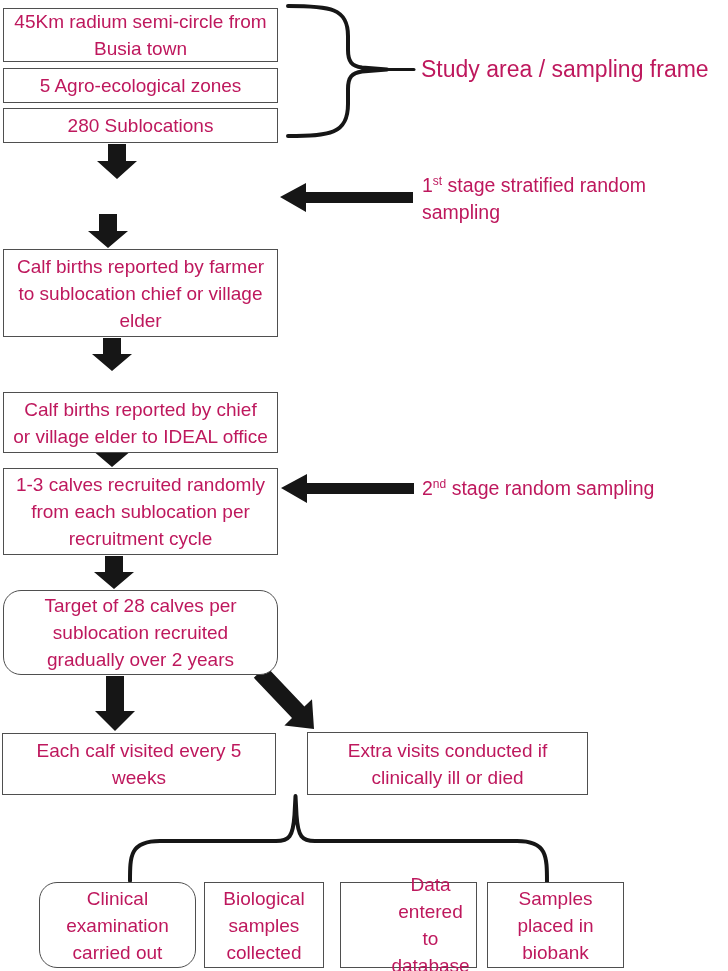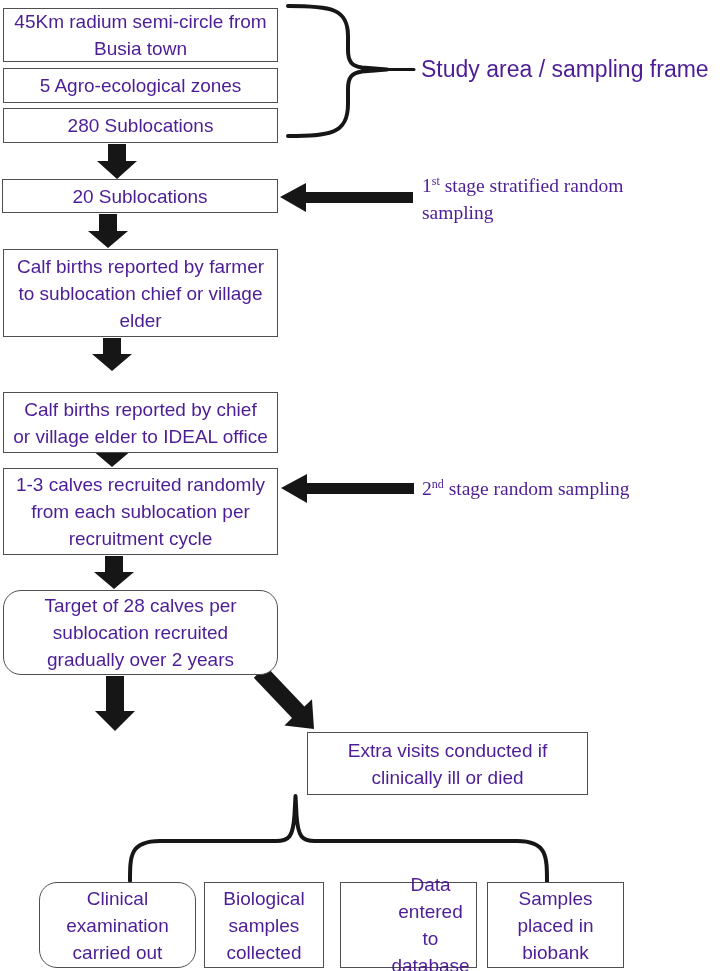--- a/index.html
+++ b/index.html
@@ -1,26 +1,26 @@
 <!DOCTYPE html>
 <html><head>
 <meta charset="utf-8">
 <style>
   html,body{margin:0;padding:0;background:#ffffff;}
   .canvas{
     position:relative;width:728px;height:971px;background:#ffffff;
-    font-family:"Liberation Sans",sans-serif;color:#4c1d95;overflow:hidden;
+    font-family:"Liberation Sans",sans-serif;color:#be185d;overflow:hidden;
   }
   .layer{position:absolute;left:0;top:0;}
   .box{
     position:absolute;box-sizing:border-box;border:1.5px solid #4f4f4f;background:#ffffff;
     display:flex;align-items:center;justify-content:center;
     text-align:center;white-space:pre-line;font-size:19px;line-height:27px;
   }
-  .annot{position:absolute;font-size:19.5px;line-height:27px;white-space:pre-line;font-family:Liberation Serif, serif;}
+  .annot{position:absolute;font-size:19.5px;line-height:27px;white-space:pre-line;}
   .annot sup{font-size:12px;line-height:0;}
   .title{position:absolute;font-size:23px;line-height:28px;white-space:pre;}
   .arrow{fill:#161616;stroke:none;}
   .brace{fill:none;stroke:#161616;stroke-width:4;stroke-linecap:round;stroke-linejoin:round;}
   .tick{fill:none;stroke:#161616;stroke-width:3;stroke-linecap:round;}
 </style>
 </head>
 <body>
 
 <div class="canvas">
@@ -47,21 +47,20 @@
              L 295.5 796 L 296.5 815 C 298 837, 302 841, 315 841 L 517 841 C 547 841, 547 856, 547 883"></path>
   </svg>
 
   <div class="box" style="left:3px;top:8px;width:275px;height:54px;">45Km radium semi-circle from
 Busia town</div>
   <div class="box" style="left:3px;top:68px;width:275px;height:35px;">5 Agro-ecological zones</div>
   <div class="box" style="left:3px;top:108px;width:275px;height:35px;">280 Sublocations</div>
 
   <div class="title" style="left:421px;top:55px;text-align:center;">Study area / sampling frame</div>
 
-  <div class="box" style="left:2px;top:179px;width:276px;height:34px;">20 Sublocations</div>
 
   <div class="annot" style="left:422px;top:172px;width:270px;"><span>1</span><sup>st</sup><span> stage stratified random
 sampling</span></div>
 
   <div class="box" style="left:3px;top:249px;width:275px;height:88px;">Calf births reported by farmer
 to sublocation chief or village
 elder</div>
 
   <div class="box" style="left:3px;top:372px;width:275px;height:61px;margin-top:20px;">Calf births reported by chief
 or village elder to IDEAL office</div>
@@ -69,20 +68,22 @@
   <div class="box" style="left:3px;top:468px;width:275px;height:87px;">1-3 calves recruited randomly
 from each sublocation per
 recruitment cycle</div>
 
   <div class="annot" style="left:422px;top:475px;width:280px;"><span>2</span><sup>nd</sup><span> stage random sampling</span></div>
 
   <div class="box" style="left:3px;top:590px;width:275px;height:85px;border-radius:18px;">Target of 28 calves per
 sublocation recruited
 gradually over 2 years</div>
 
+  <div class="box" style="left:2px;top:733px;width:274px;height:62px;">Each calf visited every 5
+weeks</div>
   <div class="box" style="left:307px;top:732px;width:281px;height:63px;">Extra visits conducted if
 clinically ill or died</div>
 
   <div class="box" style="left:39px;top:882px;width:157px;height:86px;border-radius:18px;">Clinical
 examination
 carried out</div>
   <div class="box" style="left:204px;top:882px;width:120px;height:86px;">Biological
 samples
 collected</div>
   <div class="box" style="left:340px;top:882px;width:137px;height:86px;padding-left:44px;">Data entered

